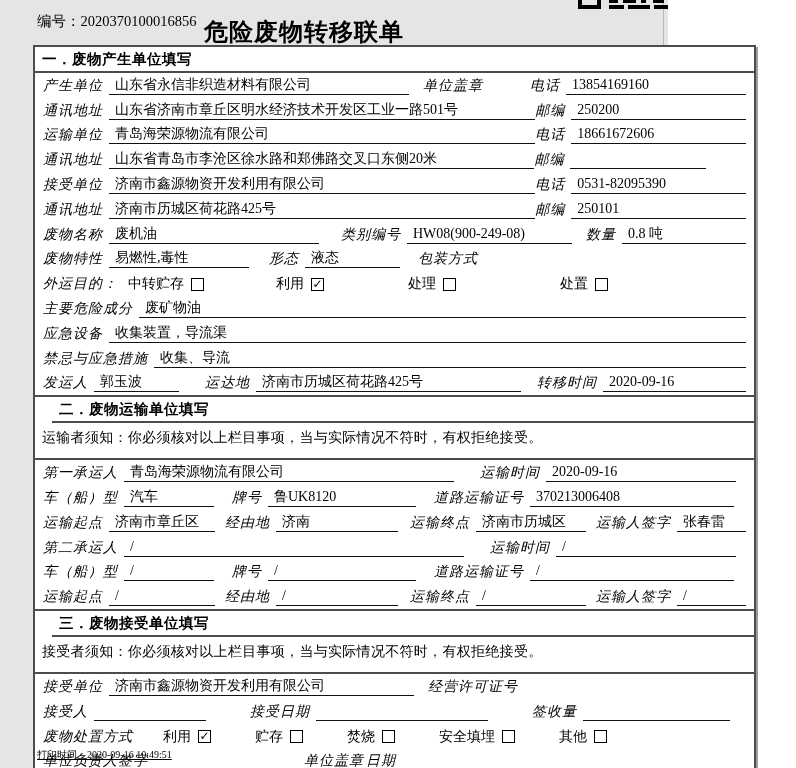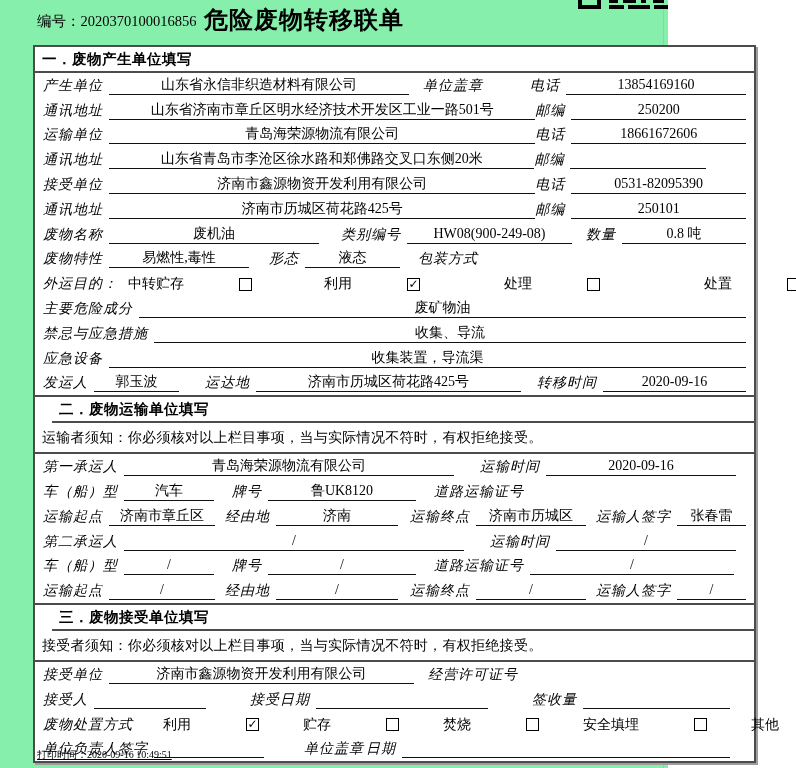--- a/index.html
+++ b/index.html
@@ -1,52 +1,52 @@
 <!DOCTYPE html>
 <html><head>
 <meta charset="utf-8">
 <style>
   * { margin:0; padding:0; box-sizing:border-box; }
   html,body { width:796px; height:768px; background:#fff; color:#000;
     font-family:"Liberation Serif","DejaVu Serif",serif; font-size:14px; overflow:hidden; }
-  .page { position:relative; width:668px; height:768px; background:#86efac; }
+  .page { position:relative; width:668px; height:768px; background:#e5e5e5; }
   .page-edge-line { position:absolute; top:0; right:4px; width:1px; height:768px; background:#b9b9b9; }
 
   .doc-no { position:absolute; left:37px; top:12px; font-size:14.5px; white-space:nowrap; }
-  .doc-title { position:absolute; left:0; right:60px; top:4px; text-align:center;
+  .doc-title { position:absolute; left:0; right:60px; top:16px; text-align:center;
     font-family:"Liberation Sans","DejaVu Sans",sans-serif; font-weight:700;
     font-size:24px; letter-spacing:1px; }
   .qr-frag { position:absolute; left:578px; top:0; }
 
   .form { position:absolute; left:33px; top:45px; width:723px; background:#fff;
     border:2px solid #4c4c4c; box-shadow:2px 2px 0 #9d9d9d; }
   .sec-title { font-weight:700; font-size:14.5px; padding:3px 7px 2px;
     border-bottom:2px solid #4c4c4c; letter-spacing:.5px; }
   .section + .section .sec-title { border-top:0;margin-left:17px; }
   .section + .section { border-top:2px solid #4c4c4c; }
-  .notice { padding:6px 7px 5px; border-bottom:2px solid #4c4c4c; letter-spacing:.3px; }
+  .notice { padding:6px 7px 11px; border-bottom:2px solid #4c4c4c; letter-spacing:.3px; }
 
   .row { display:flex; align-items:flex-end; height:24.8px; padding:0 8px 3px; }
   .lbl { white-space:nowrap; padding:0 2px 0 0; letter-spacing:1px;font-style:italic; }
   .val { border-bottom:1.5px solid #111; padding:0 6px; white-space:nowrap;
-    min-height:18px; margin-left:4px;text-align:center; }
+    min-height:18px; margin-left:4px; }
   .fill { flex:1 1 auto; }
   .w85{width:85px} .w90{width:90px} .w95{width:95px} .w106{width:106px} .w110{width:110px}
   .w112{width:112px} .w122{width:122px} .w140{width:140px} .w148{width:148px}
   .w165{width:165px} .w172{width:172px} .w180{width:180px} .w210{width:210px}
   .w265{width:265px} .w300{width:300px} .w305{width:305px} .w330{width:330px} .w340{width:340px}
   .ml8{margin-left:8px} .ml10{margin-left:10px} .ml12{margin-left:12px} .ml14{margin-left:14px}
   .ml16{margin-left:16px} .ml18{margin-left:18px} .ml20{margin-left:20px} .ml22{margin-left:22px}
   .ml26{margin-left:26px} .ml28{margin-left:28px} .ml40{margin-left:40px} .ml44{margin-left:44px}
   .ml72{margin-left:72px} .ml84{margin-left:84px} .ml104{margin-left:104px} .ml170{}
   .mr10{margin-right:10px} .mr12{margin-right:12px} .mr16{margin-right:16px}
   .mr18{margin-right:18px} .mr40{margin-right:40px}
   .mla{margin-left:auto}
 
-  .opt { display:flex; align-items:center; white-space:nowrap;gap:48px; }
+  .opt { display:flex; align-items:center; white-space:nowrap; }
   .cb { display:inline-block; width:13px; height:13px; border:1.5px solid #000;
     margin-left:7px; font-size:12px; line-height:11px; text-align:center;
     font-weight:700; font-family:"DejaVu Sans",sans-serif; }
 
   .print-time { position:absolute; left:37px; top:748px; font-size:10px; white-space:nowrap;text-decoration:underline; }
 </style>
 </head>
 <body>
 
 <div class="page">
@@ -155,27 +155,27 @@
           <span class="cb"></span>
         </span>
       </div>
 
       <div class="row">
         <span class="lbl">主要危险成分</span>
         <span class="val fill">废矿物油</span>
       </div>
 
       <div class="row">
+        <span class="lbl">应急设备</span>
+        <span class="val fill">收集装置，导流渠</span>
+      </div>
+
+      <div class="row">
         <span class="lbl">禁忌与应急措施</span>
         <span class="val fill">收集、导流</span>
-      </div>
-
-      <div class="row">
-        <span class="lbl">应急设备</span>
-        <span class="val fill">收集装置，导流渠</span>
       </div>
 
       <div class="row">
         <span class="lbl">发运人</span>
         <span class="val w85">郭玉波</span>
         <span class="lbl ml26">运达地</span>
         <span class="val w265">济南市历城区荷花路425号</span>
         <span class="lbl ml16">转移时间</span>
         <span class="val fill">2020-09-16</span>
       </div>
@@ -191,20 +191,21 @@
         <span class="lbl ml26">运输时间</span>
         <span class="val fill mr10">2020-09-16</span>
       </div>
 
       <div class="row">
         <span class="lbl">车（船）型</span>
         <span class="val w90">汽车</span>
         <span class="lbl ml18">牌号</span>
         <span class="val w148">鲁UK8120</span>
         <span class="lbl ml18">道路运输证号</span>
+        <span class="val fill mr12">370213006408</span>
       </div>
 
       <div class="row">
         <span class="lbl">运输起点</span>
         <span class="val w106">济南市章丘区</span>
         <span class="lbl ml10">经由地</span>
         <span class="val w122">济南</span>
         <span class="lbl ml12">运输终点</span>
         <span class="val w110">济南市历城区</span>
         <span class="lbl ml10">运输人签字</span>

